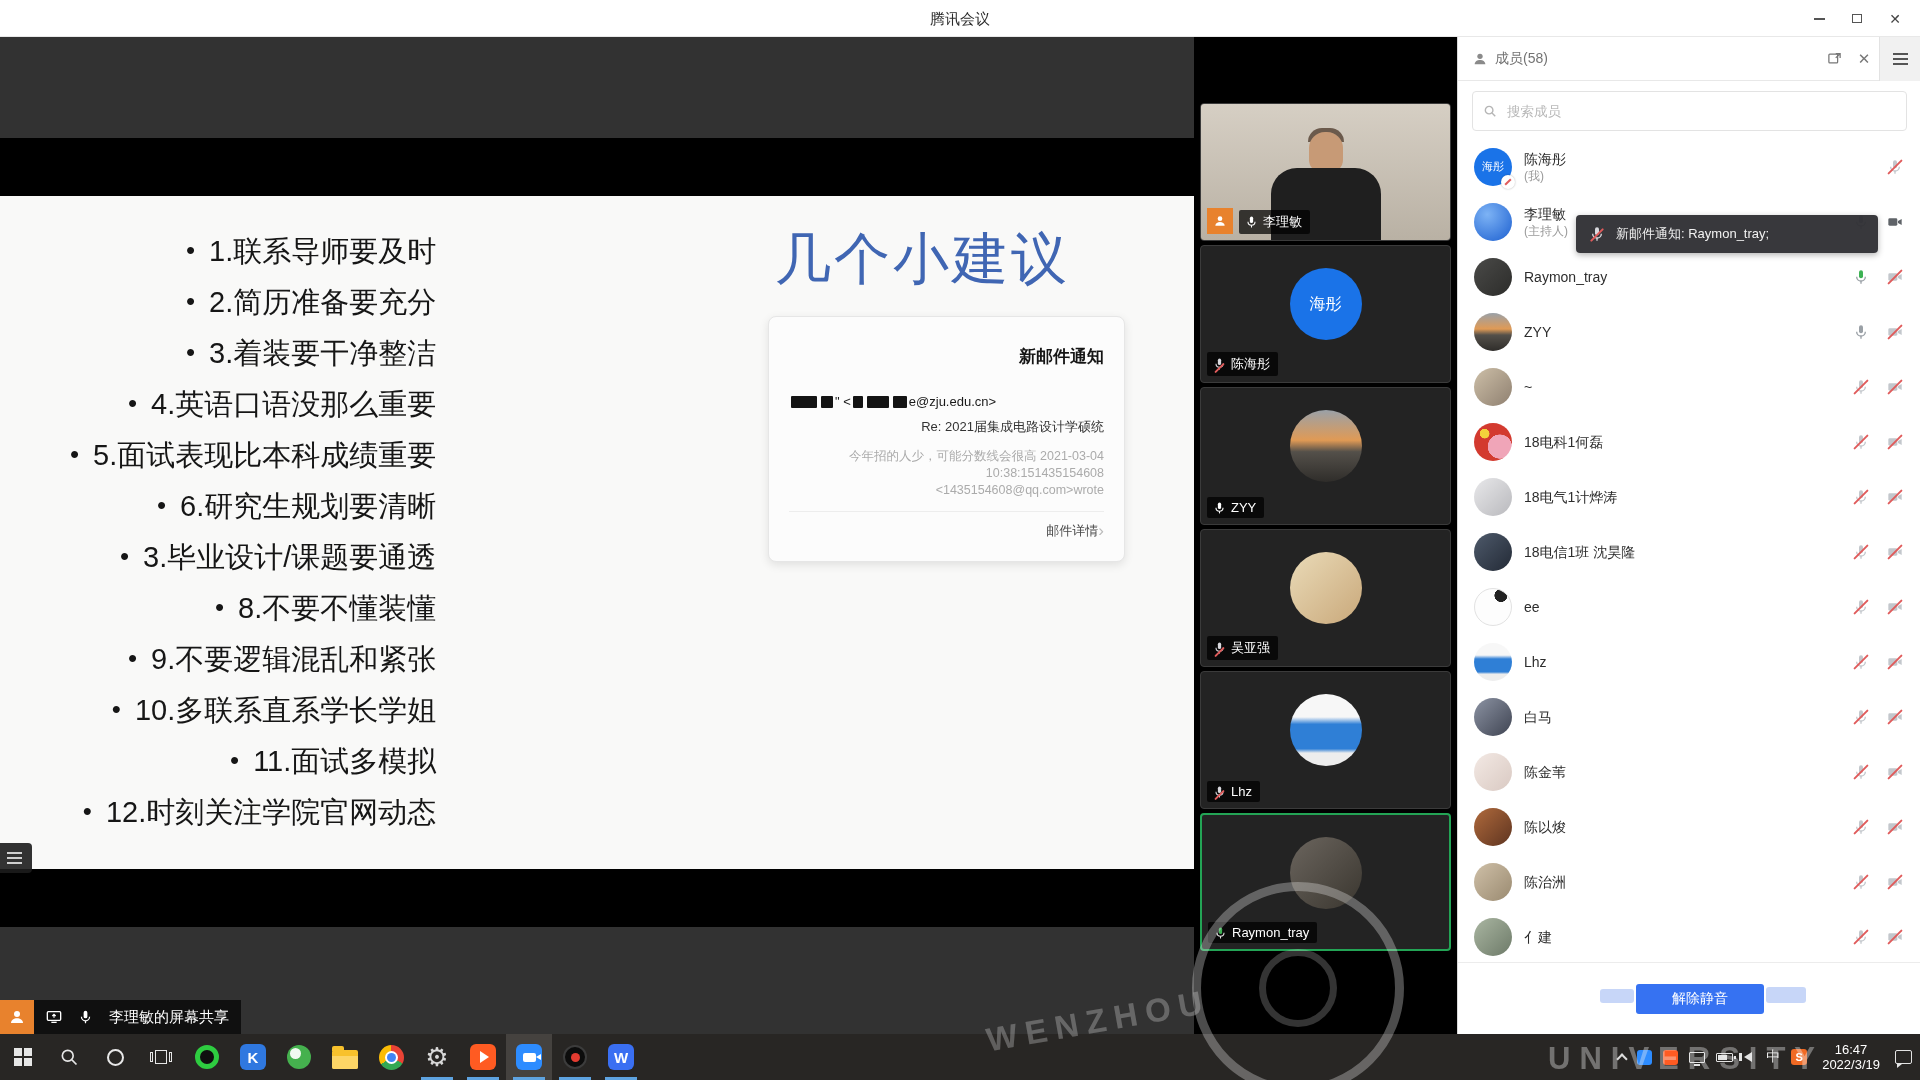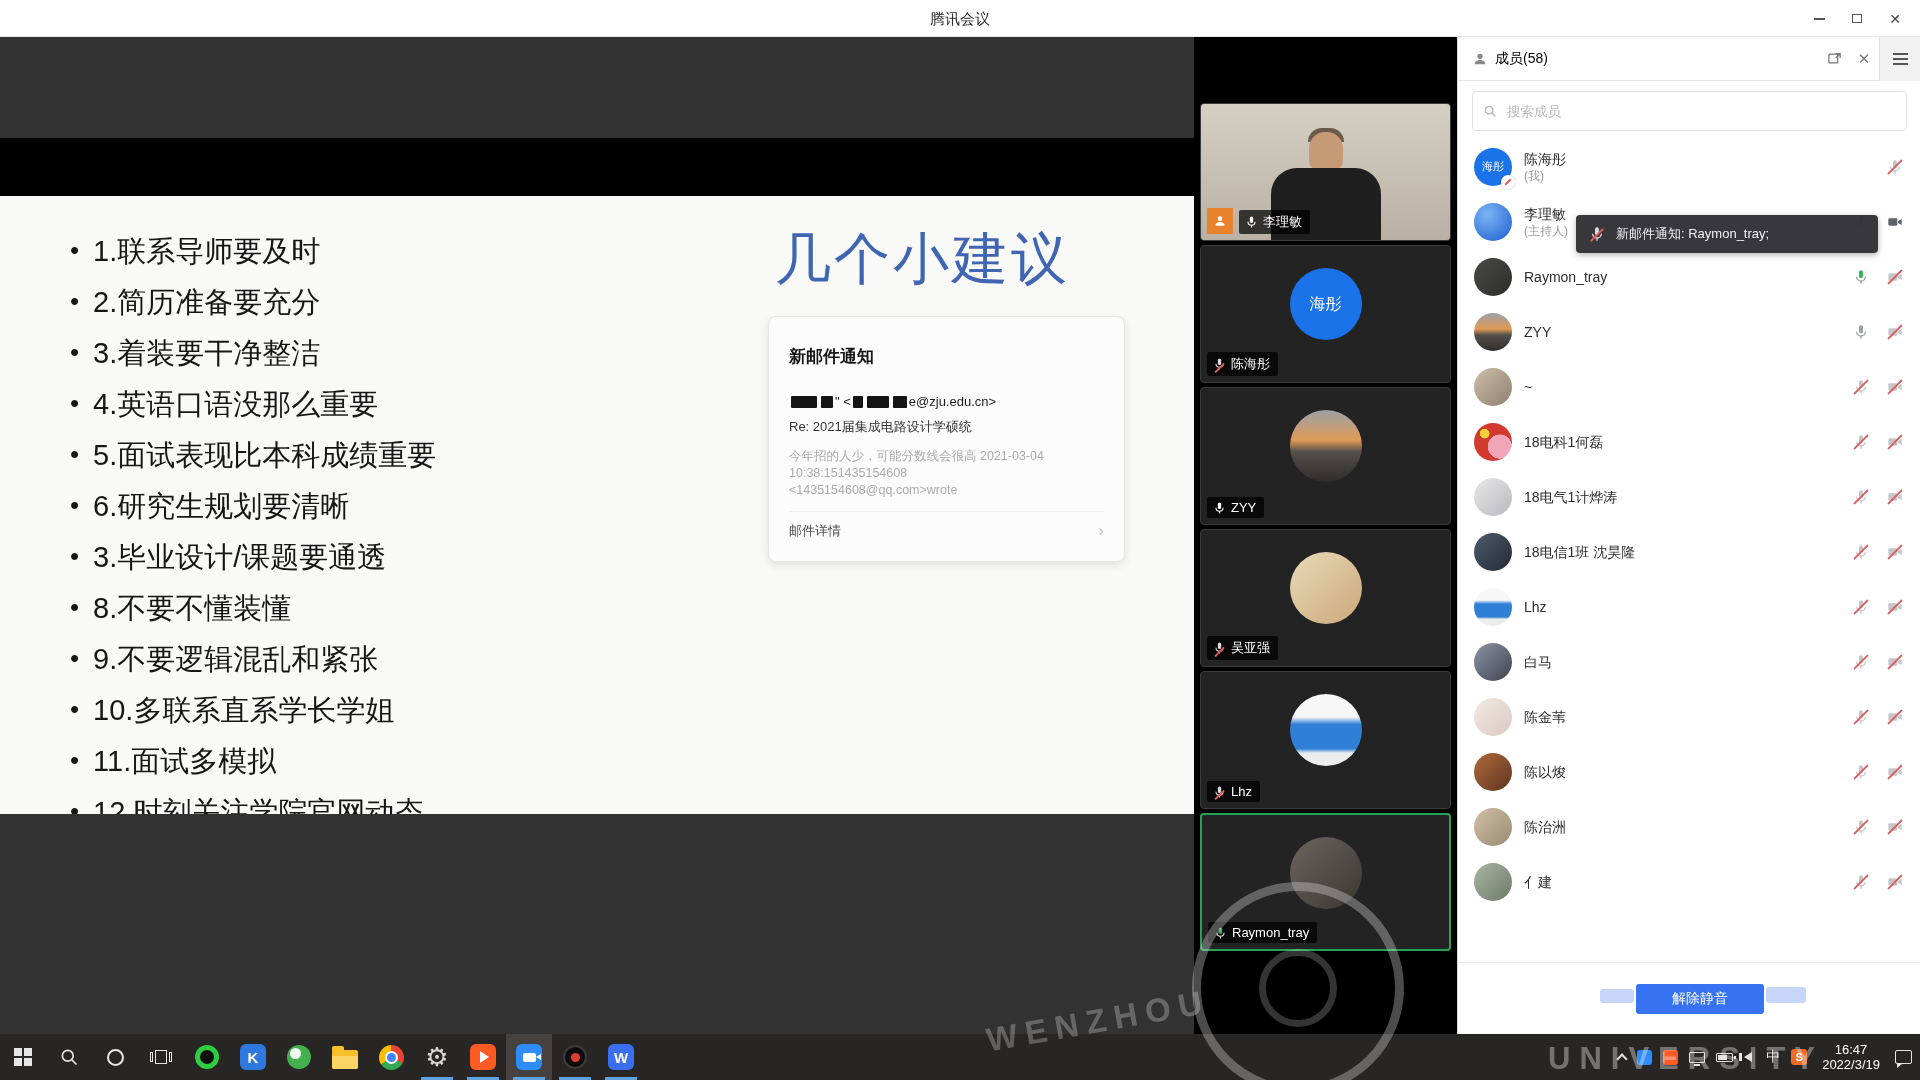--- a/index.html
+++ b/index.html
@@ -9,21 +9,21 @@
   
   #titlebar{position:absolute;left:0;top:0;width:1920px;height:37px;background:#ffffff;border-bottom:1px solid #e8e8e8;}
   #titlebar .t-title{position:absolute;left:0;right:0;top:0;height:37px;line-height:37px;text-align:center;font-size:15px;color:#2b2b2b;}
   .winctl{position:absolute;top:0;height:37px;display:flex;right:6px;}
   .winctl span{width:38px;height:37px;display:flex;align-items:center;justify-content:center;color:#444;}
   .glyph-min{width:11px;height:2px;background:#555;display:block;}
   .glyph-max{width:10px;height:9px;border:1.5px solid #555;display:block;}
   .glyph-close{font-size:14px;color:#555;}
 
   
-  #main{position:absolute;left:0;top:37px;width:1194px;height:777px;background:#323232;overflow:hidden;}
+  #main{position:absolute;left:0;top:37px;width:1194px;height:997px;background:#323232;overflow:hidden;text-align:right;}
   .band{position:absolute;left:0;width:1194px;background:#000;}
   #band-top{top:101px;height:58px;}
   #band-bottom{top:832px;height:58px;}
   #slide{position:absolute;left:0;top:159px;width:1194px;height:673px;background:#f9f9f8;overflow:hidden;}
   #slide ul{list-style:none;margin:0;padding:0;position:absolute;left:70px;top:30px;}
   #slide li{font-size:29px;line-height:50px;color:#161616;white-space:nowrap;}
   #slide li::before{content:"•";font-size:26px;margin-right:14px;position:relative;top:-2px;}
   #slide-title{position:absolute;left:775px;top:26px;font-size:56px;letter-spacing:3px;color:#4066b3;font-weight:500;}
 
   
@@ -56,21 +56,21 @@
   .tile1-bg{position:absolute;inset:0;background:linear-gradient(180deg,#d6cfc4,#b9b1a4);}
   .vp-head{position:absolute;left:50%;top:28px;transform:translateX(-50%);width:34px;height:40px;border-radius:16px 16px 12px 12px;background:#c79a76;}
   .vp-hair{position:absolute;left:50%;top:24px;transform:translateX(-50%);width:36px;height:14px;border-radius:14px 14px 0 0;background:#6b5a4c;}
   .vp-body{position:absolute;left:50%;top:64px;transform:translateX(-50%);width:110px;height:80px;border-radius:26px 26px 0 0;background:#1f1f1f;}
   .tile .badge-orange{position:absolute;left:6px;bottom:6px;width:26px;height:26px;}
   .tile .pill.offset{left:38px;}
 
   
   #panel{position:absolute;left:1457px;top:37px;width:463px;height:997px;background:#fff;border-left:1px solid #d9d9d9;}
   #p-header{position:absolute;left:0;top:0;width:463px;height:44px;border-bottom:1px solid #e8e8e8;display:flex;align-items:center;padding-left:14px;}
-  #p-header .ttl{font-size:14px;color:#000000;margin-left:7px;flex:1;}
+  #p-header .ttl{font-size:14px;color:#737373;margin-left:7px;flex:1;}
   #p-header .hicon{width:30px;height:44px;display:flex;align-items:center;justify-content:center;color:#777;}
   #p-header .htile{width:42px;height:44px;background:#f1f1f1;border-left:1px solid #e2e2e2;display:flex;flex-direction:column;align-items:center;justify-content:center;gap:3px;}
   #p-header .htile i{width:15px;height:2px;background:#555;display:block;}
   #p-search{position:absolute;left:14px;top:54px;width:435px;height:40px;border:1px solid #e3e3e3;border-radius:4px;background:#fff;display:flex;align-items:center;padding:0 10px;}
   #p-search input{border:0;outline:0;flex:1;margin-left:8px;font-size:13.5px;color:#0c4a6e;background:transparent;}
   #p-search input::placeholder{color:#b8b8b8;}
   #p-list{position:absolute;left:0;top:102px;width:463px;height:823px;overflow:hidden;}
   .mrow{height:55px;display:flex;align-items:center;padding:0 16px;}
   .m-avatar{position:relative;width:38px;height:38px;border-radius:50%;flex:none;display:flex;align-items:center;justify-content:center;color:#fff;font-size:11px;}
   .mini{position:absolute;right:-3px;bottom:-3px;width:14px;height:14px;background:#fff;border-radius:50%;box-shadow:0 0 2px rgba(0,0,0,.3);display:flex;align-items:center;justify-content:center;}
@@ -542,20 +542,41 @@
             </span>
           <span class="ic slash c-muted">
               <svg viewBox="0 0 24 24">
                 <rect x="2" y="6.5" width="13.5" height="11" rx="2" fill="currentColor"></rect>
                 <path d="M16.5 10.5l5.5-3v9l-5.5-3z" fill="currentColor"></path>
               </svg>
             </span>
         </div>
       </div>
 
+      <div class="mrow">
+        <div class="m-avatar" style="background:radial-gradient(circle at 72% 18%,#222 0 16%,transparent 17%),#fdfdfd;border:1px solid #e2e2e2"></div>
+        <div class="m-info">
+            <div class="m-name">ee</div>
+          </div>
+        <div class="m-icons">
+          <span class="ic slash c-muted">
+              <svg viewBox="0 0 24 24">
+                <rect x="9" y="2" width="6" height="12" rx="3" fill="currentColor"></rect>
+                <path d="M5.5 11.5a6.5 6.5 0 0 0 13 0" fill="none" stroke="currentColor" stroke-width="2"></path>
+                <path d="M12 18v4" stroke="currentColor" stroke-width="2"></path>
+              </svg>
+            </span>
+          <span class="ic slash c-muted">
+              <svg viewBox="0 0 24 24">
+                <rect x="2" y="6.5" width="13.5" height="11" rx="2" fill="currentColor"></rect>
+                <path d="M16.5 10.5l5.5-3v9l-5.5-3z" fill="currentColor"></path>
+              </svg>
+            </span>
+        </div>
+      </div>
 
       <div class="mrow">
         <div class="m-avatar" style="background:linear-gradient(180deg,#f7f7f7 32%,#2f7fd6 42% 76%,#ededed 82%)"></div>
         <div class="m-info">
             <div class="m-name">Lhz</div>
           </div>
         <div class="m-icons">
           <span class="ic slash c-muted">
               <svg viewBox="0 0 24 24">
                 <rect x="9" y="2" width="6" height="12" rx="3" fill="currentColor"></rect>

